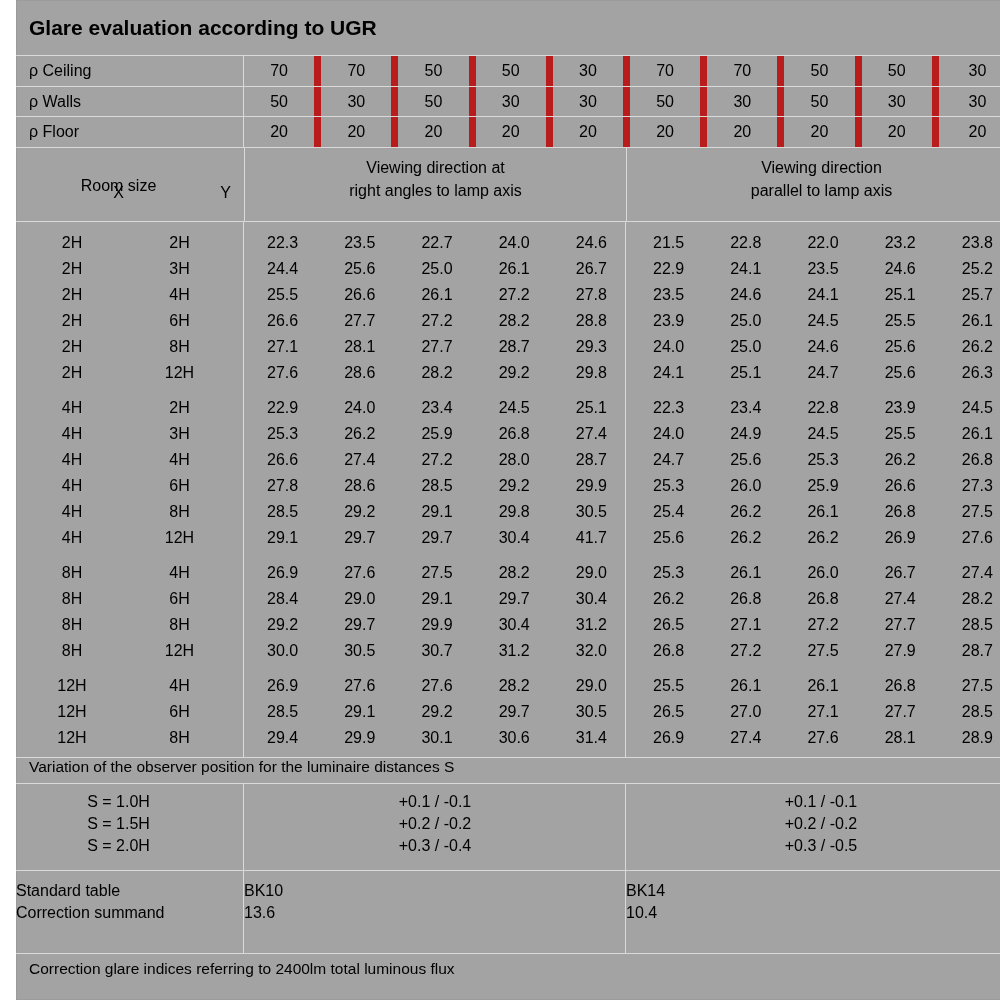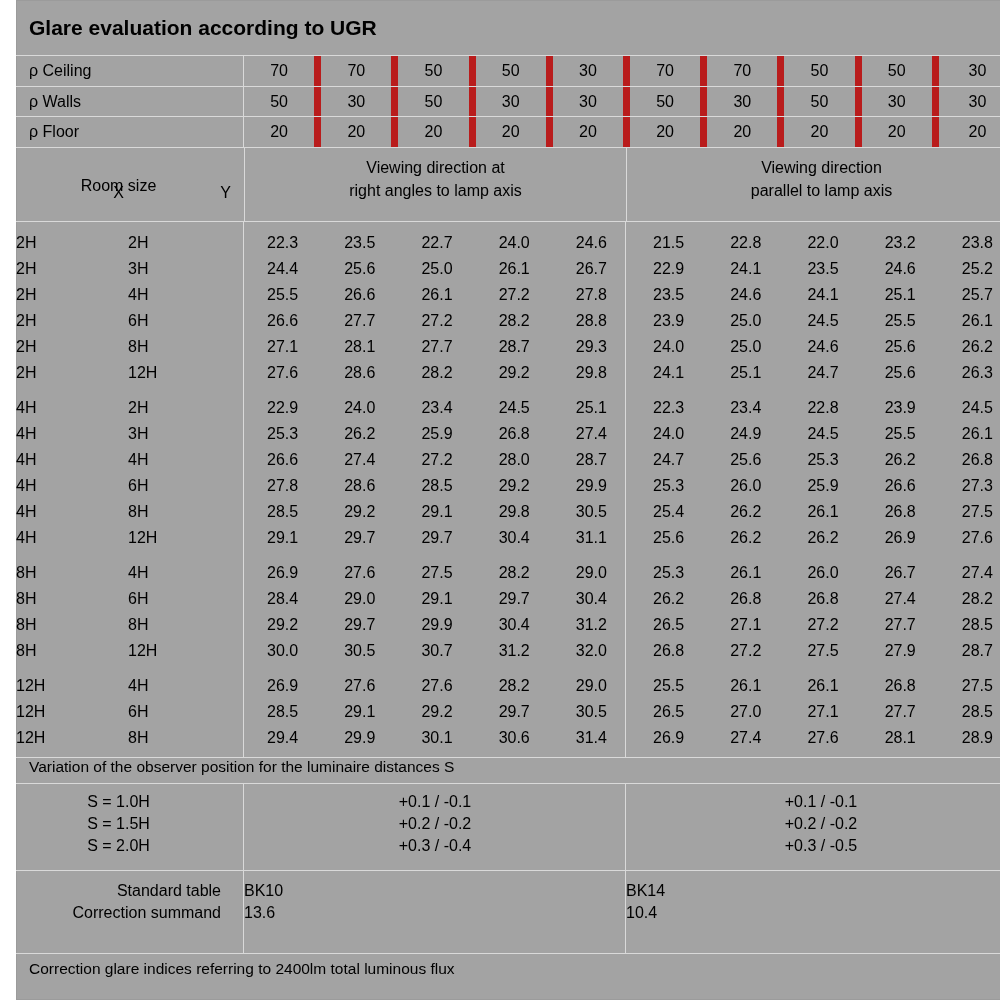--- a/index.html
+++ b/index.html
@@ -27,33 +27,33 @@
   .y-label{position:absolute;top:36px;right:13px;}
   .hdr-span{border-left:1px solid #d9d9d9;display:flex;flex-direction:column;
     justify-content:center;align-items:center;text-align:center;line-height:23px;
     padding-bottom:12px;}
   .body-sec{position:relative;height:536px;border-bottom:1px solid #d9d9d9;padding-top:8px;}
   .vline{position:absolute;top:0;bottom:0;width:1px;background:#d9d9d9;}
   .v1{left:227px;} .v2{left:609px;}
   .block{margin-bottom:9px;}
   .brow{height:26px;display:grid;grid-template-columns:112px 103px 13px repeat(10,1fr);
     align-items:center;}
-  .bx,.by{text-align:left;}
+  .bx,.by{text-align:center;}
   .bv{text-align:center;}
   .variation-row{height:26px;display:flex;align-items:flex-start;padding-left:13px;
     border-bottom:1px solid #d9d9d9;font-size:15.5px;}
   .s-sec{position:relative;height:87px;border-bottom:1px solid #d9d9d9;
     display:grid;grid-template-columns:228px 382px 390px;padding-top:7px;}
   .s-col{line-height:22px;}
   .s-col.lab{width:205px;text-align:center;}
   .s-col.val{text-align:center;}
   .sum-sec{position:relative;height:83px;border-bottom:1px solid #d9d9d9;
     display:grid;grid-template-columns:228px 382px 390px;padding-top:9px;}
   .sum-col{line-height:22px;}
-  .sum-col.lab{width:205px;text-align:right;}
+  .sum-col.lab{width:205px;text-align:left;}
   .sum-col.val{}
   .footer-row{height:46px;padding:6px 0 8px 13px;font-size:15.5px;}
 </style>
 </head>
 <body>
 
 <div class="sheet">
 
   <div class="title-row">
     <span>Glare evaluation according to UGR</span>
@@ -287,21 +287,21 @@
           <div class="bv">27.5</div>
         </div>
         <div class="brow">
           <div class="bx">4H</div>
           <div class="by">12H</div>
           <div class="bsp"></div>
           <div class="bv">29.1</div>
           <div class="bv">29.7</div>
           <div class="bv">29.7</div>
           <div class="bv">30.4</div>
-          <div class="bv">31.1</div>
+          <div class="bv">41.7</div>
           <div class="bv">25.6</div>
           <div class="bv">26.2</div>
           <div class="bv">26.2</div>
           <div class="bv">26.9</div>
           <div class="bv">27.6</div>
         </div>
       </div>
       <div class="block">
         <div class="brow">
           <div class="bx">8H</div>

